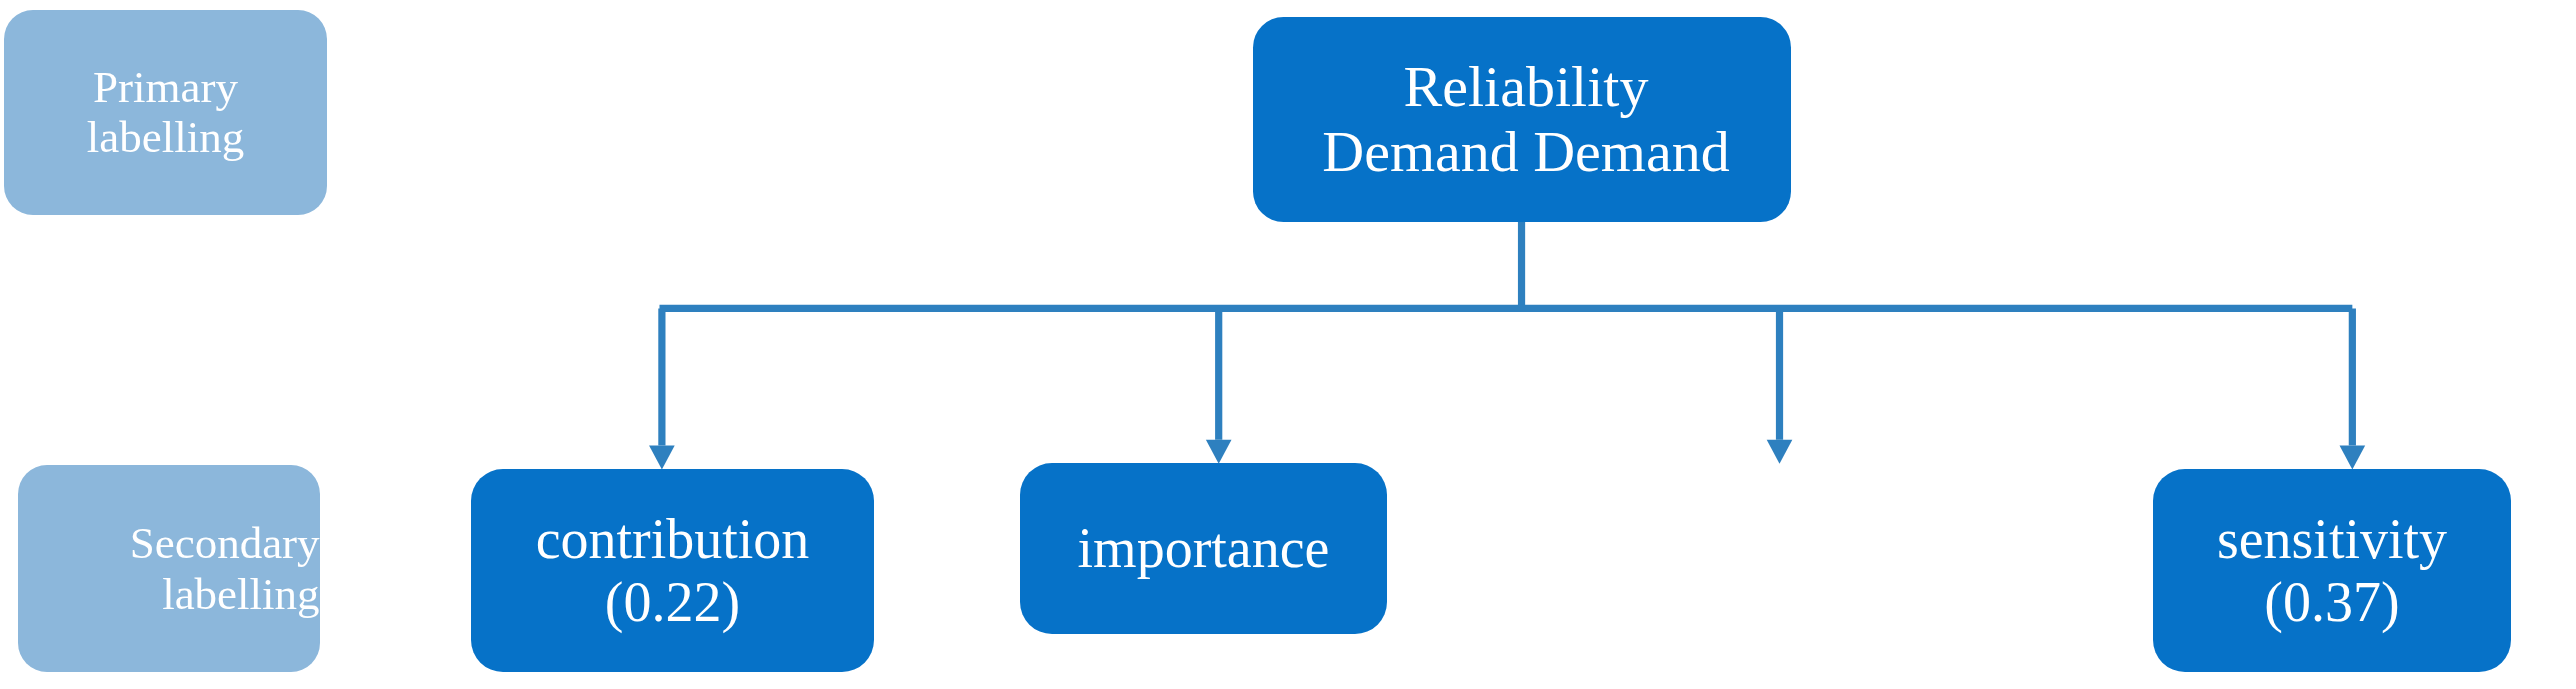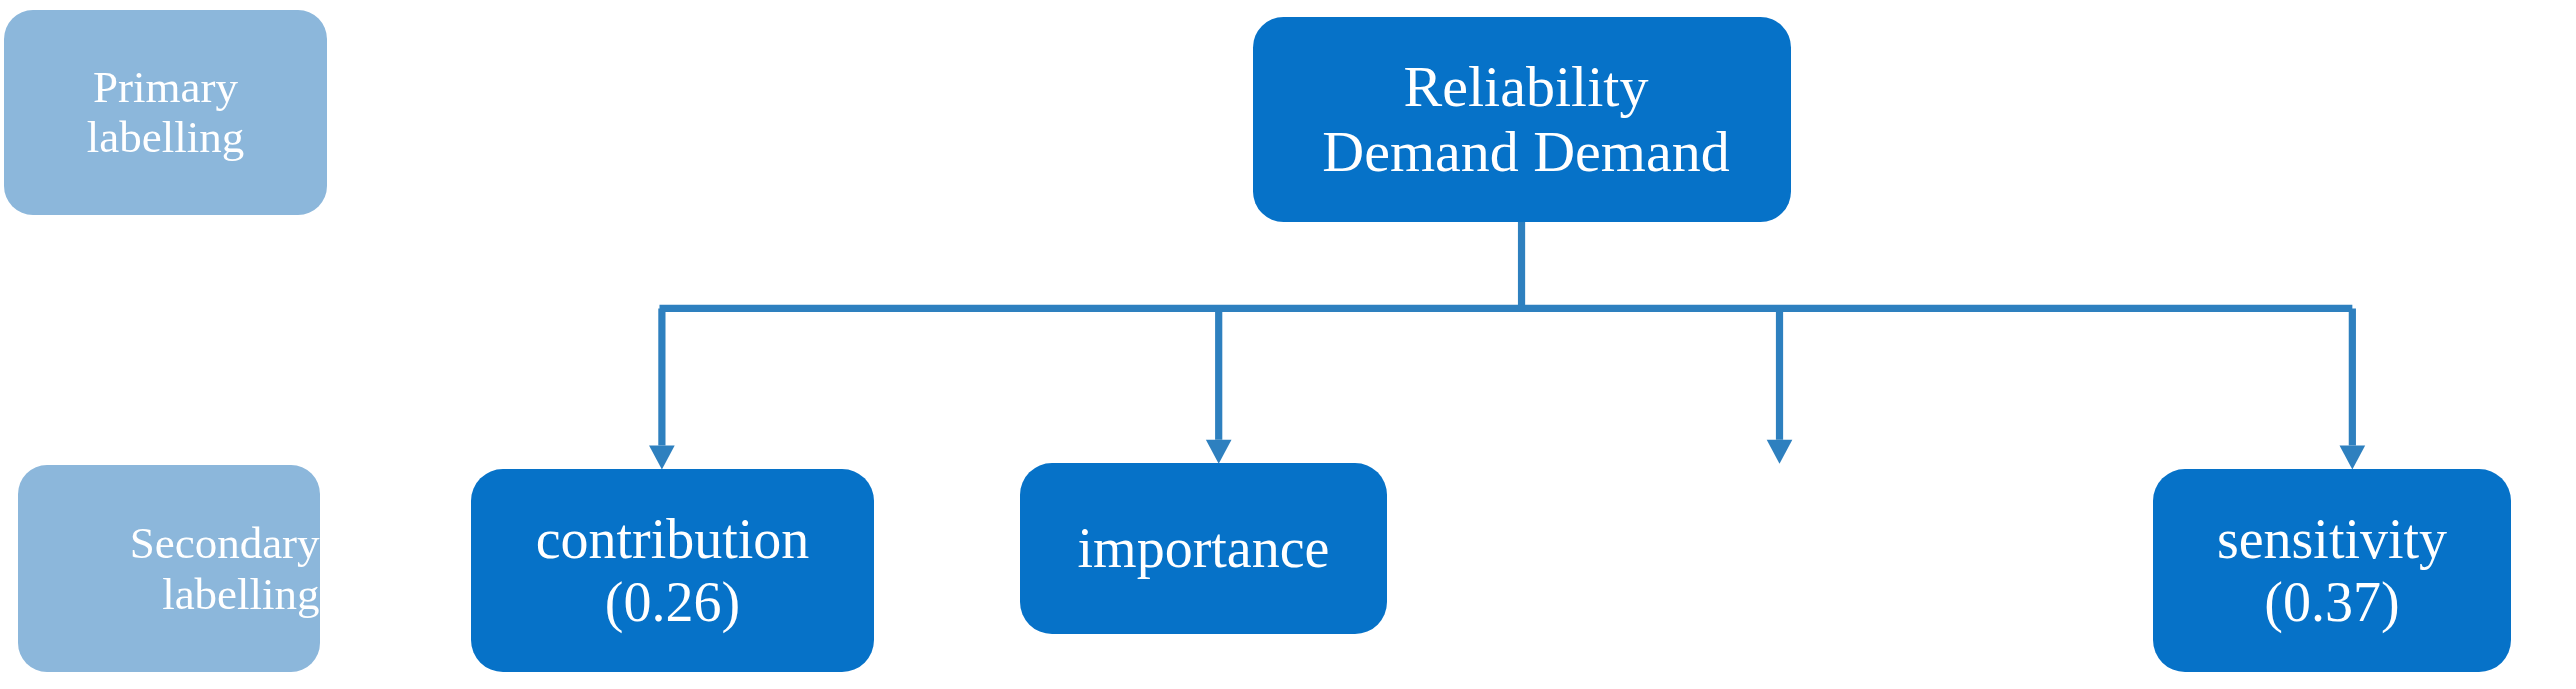--- a/index.html
+++ b/index.html
@@ -115,21 +115,21 @@
     <span class="line">labelling</span>
   </div>
 
   <div id="node-root" class="node root-node">
     <span class="line">Reliability</span>
     <span class="line">Demand Demand</span>
   </div>
 
   <div id="node-contribution" class="node leaf-node">
     <span class="line">contribution</span>
-    <span class="line">(0.26)</span>
+    <span class="line">(0.22)</span>
   </div>
 
   <div id="node-importance" class="node leaf-node">
     <span class="line">importance</span>
   </div>
 
 
   <div id="node-sensitivity" class="node leaf-node">
     <span class="line">sensitivity</span>
     <span class="line">(0.37)</span>

